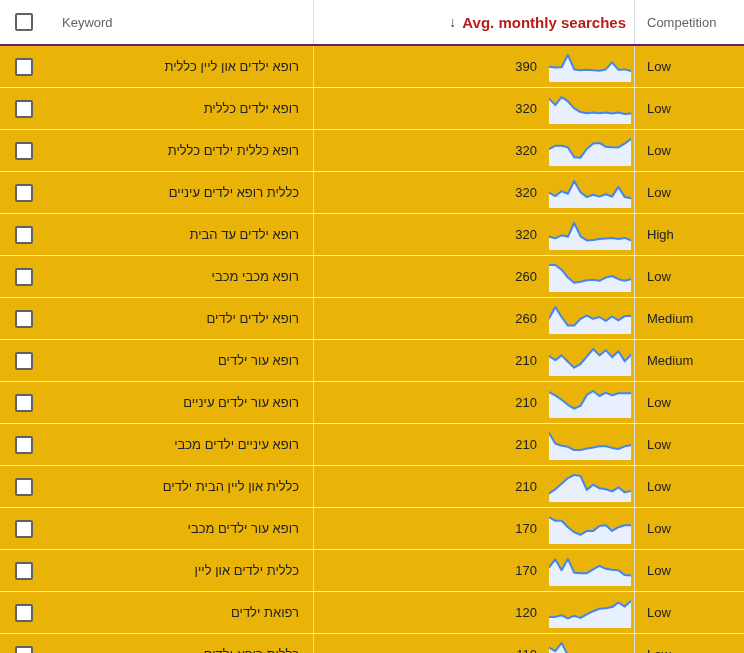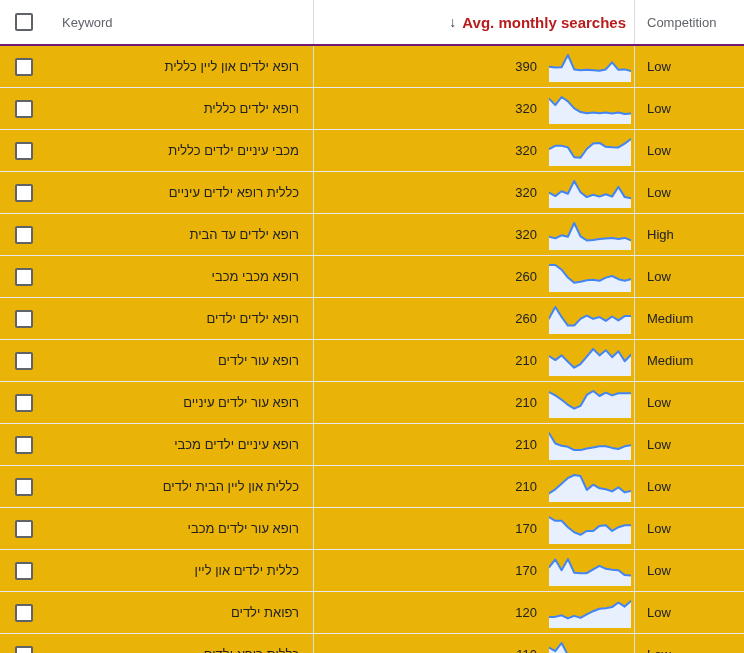--- a/index.html
+++ b/index.html
@@ -199,21 +199,21 @@
             </svg>
           </div>
         </td>
         <td class="col-comp">
           <span class="comp-text">Low</span>
         </td>
       </tr>
       <tr class="kw-row">
         <td class="col-check cb-cell"><span class="checkbox"></span></td>
         <td class="col-keyword">
-          <span class="kw-text">מכבי עיניים ילדים כללית</span>
+          <span class="kw-text">רופא כללית ילדים כללית</span>
         </td>
         <td class="col-searches">
           <div class="searches-inner">
             <span class="search-num">320</span>
             <svg class="spark" viewBox="0 0 82 30" preserveAspectRatio="none">
               <polygon points="0.0,13.0 6.3,9.8 12.6,9.8 18.9,11.4 25.2,21.3 31.5,21.7 37.8,13.0 44.2,7.6 50.5,6.9 56.8,10.8 63.1,11.2 69.4,11.4 75.7,7.6 82.0,3.0 82,30 0,30" fill="#e8f0fe"></polygon>
               <polyline points="0.0,13.0 6.3,9.8 12.6,9.8 18.9,11.4 25.2,21.3 31.5,21.7 37.8,13.0 44.2,7.6 50.5,6.9 56.8,10.8 63.1,11.2 69.4,11.4 75.7,7.6 82.0,3.0" fill="none" stroke="#4285f4" stroke-width="2" stroke-linejoin="round" stroke-linecap="round" vector-effect="non-scaling-stroke"></polyline>
             </svg>
           </div>
         </td>

